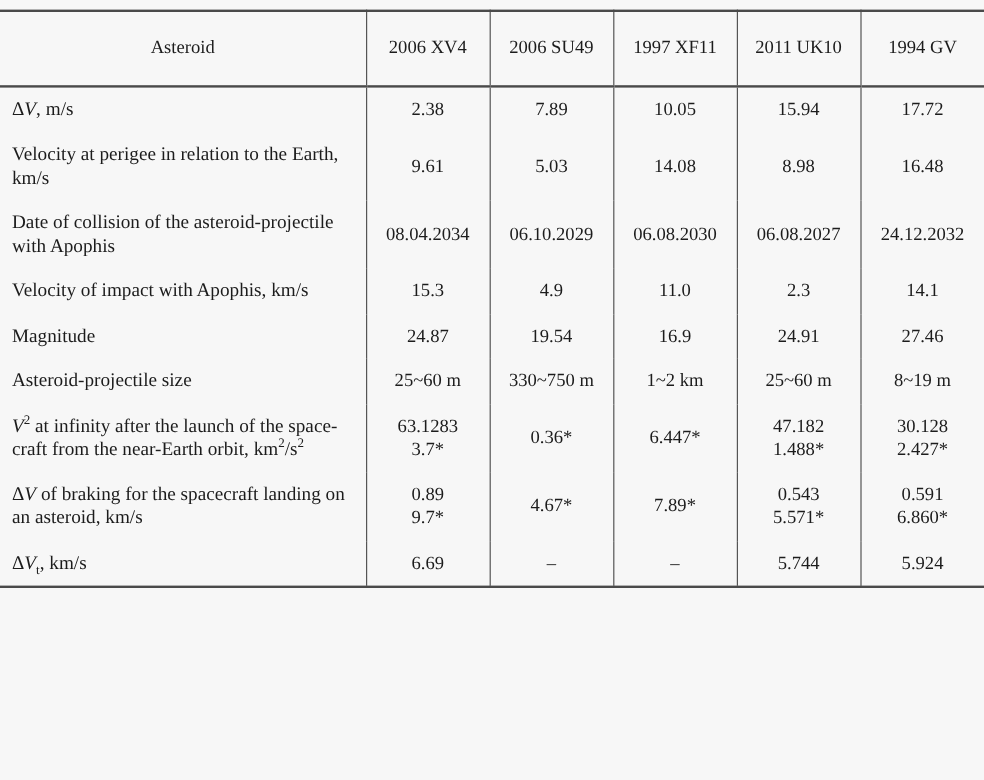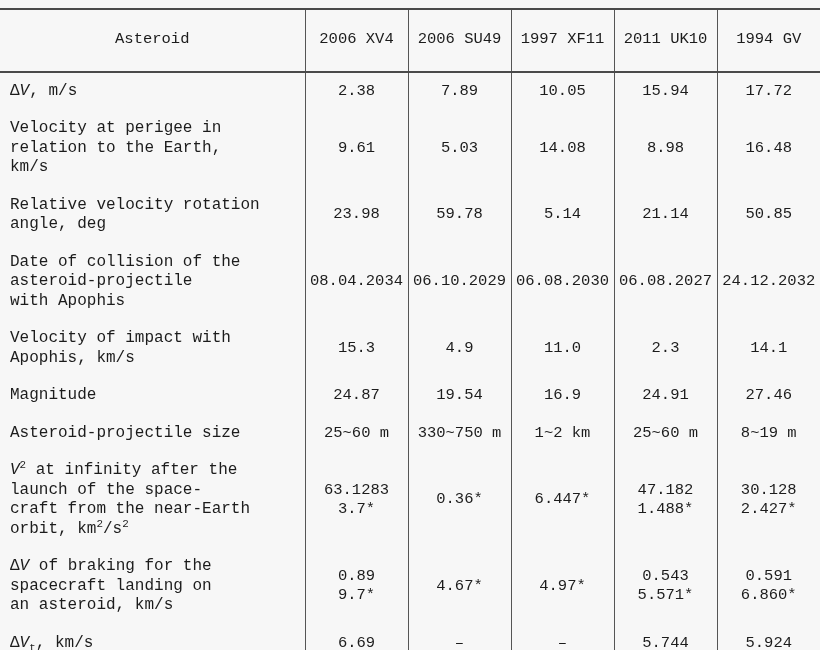--- a/index.html
+++ b/index.html
@@ -15,21 +15,20 @@
     width: 820px;
     height: 650px;
     background: var(--background);
     color: var(--text);
     font-family: "Liberation Serif", "DejaVu Serif", serif;
   }
   .page {
     width: 820px;
     height: 650px;
     overflow: hidden;
-    font-family: Liberation Mono, monospace;
   }
   table.asteroid-table {
     width: 820px;
     table-layout: fixed;
     border-collapse: collapse;
     margin-top: 8px;
     border-top: 2px solid var(--rule);
     border-bottom: 2px solid var(--rule);
   }
   col.c-label { width: 305px; }
@@ -105,28 +104,20 @@
         </tr>
         <tr>
           <th class="label-col">Velocity at perigee in relation to the Earth,<br>km/s</th>
           <td class="value-col">9.61</td>
           <td class="value-col">5.03</td>
           <td class="value-col">14.08</td>
           <td class="value-col">8.98</td>
           <td class="value-col">16.48</td>
         </tr>
         <tr>
-          <th class="label-col">Relative velocity rotation angle, deg</th>
-          <td class="value-col">23.98</td>
-          <td class="value-col">59.78</td>
-          <td class="value-col">5.14</td>
-          <td class="value-col">21.14</td>
-          <td class="value-col">50.85</td>
-        </tr>
-        <tr>
           <th class="label-col">Date of collision of the asteroid-projectile<br>with Apophis</th>
           <td class="value-col">08.04.2034</td>
           <td class="value-col">06.10.2029</td>
           <td class="value-col">06.08.2030</td>
           <td class="value-col">06.08.2027</td>
           <td class="value-col">24.12.2032</td>
         </tr>
         <tr>
           <th class="label-col">Velocity of impact with Apophis, km/s</th>
           <td class="value-col">15.3</td>
@@ -160,21 +151,21 @@
           <td class="value-col">47.182
 1.488*</td>
           <td class="value-col">30.128
 2.427*</td>
         </tr>
         <tr>
           <th class="label-col">Δ<i>V</i> of braking for the spacecraft landing on<br>an asteroid, km/s</th>
           <td class="value-col">0.89
 9.7*</td>
           <td class="value-col">4.67*</td>
-          <td class="value-col">4.97*</td>
+          <td class="value-col">7.89*</td>
           <td class="value-col">0.543
 5.571*</td>
           <td class="value-col">0.591
 6.860*</td>
         </tr>
         <tr>
           <th class="label-col">Δ<i>V</i><sub>t</sub>, km/s</th>
           <td class="value-col">6.69</td>
           <td class="value-col">–</td>
           <td class="value-col">–</td>

